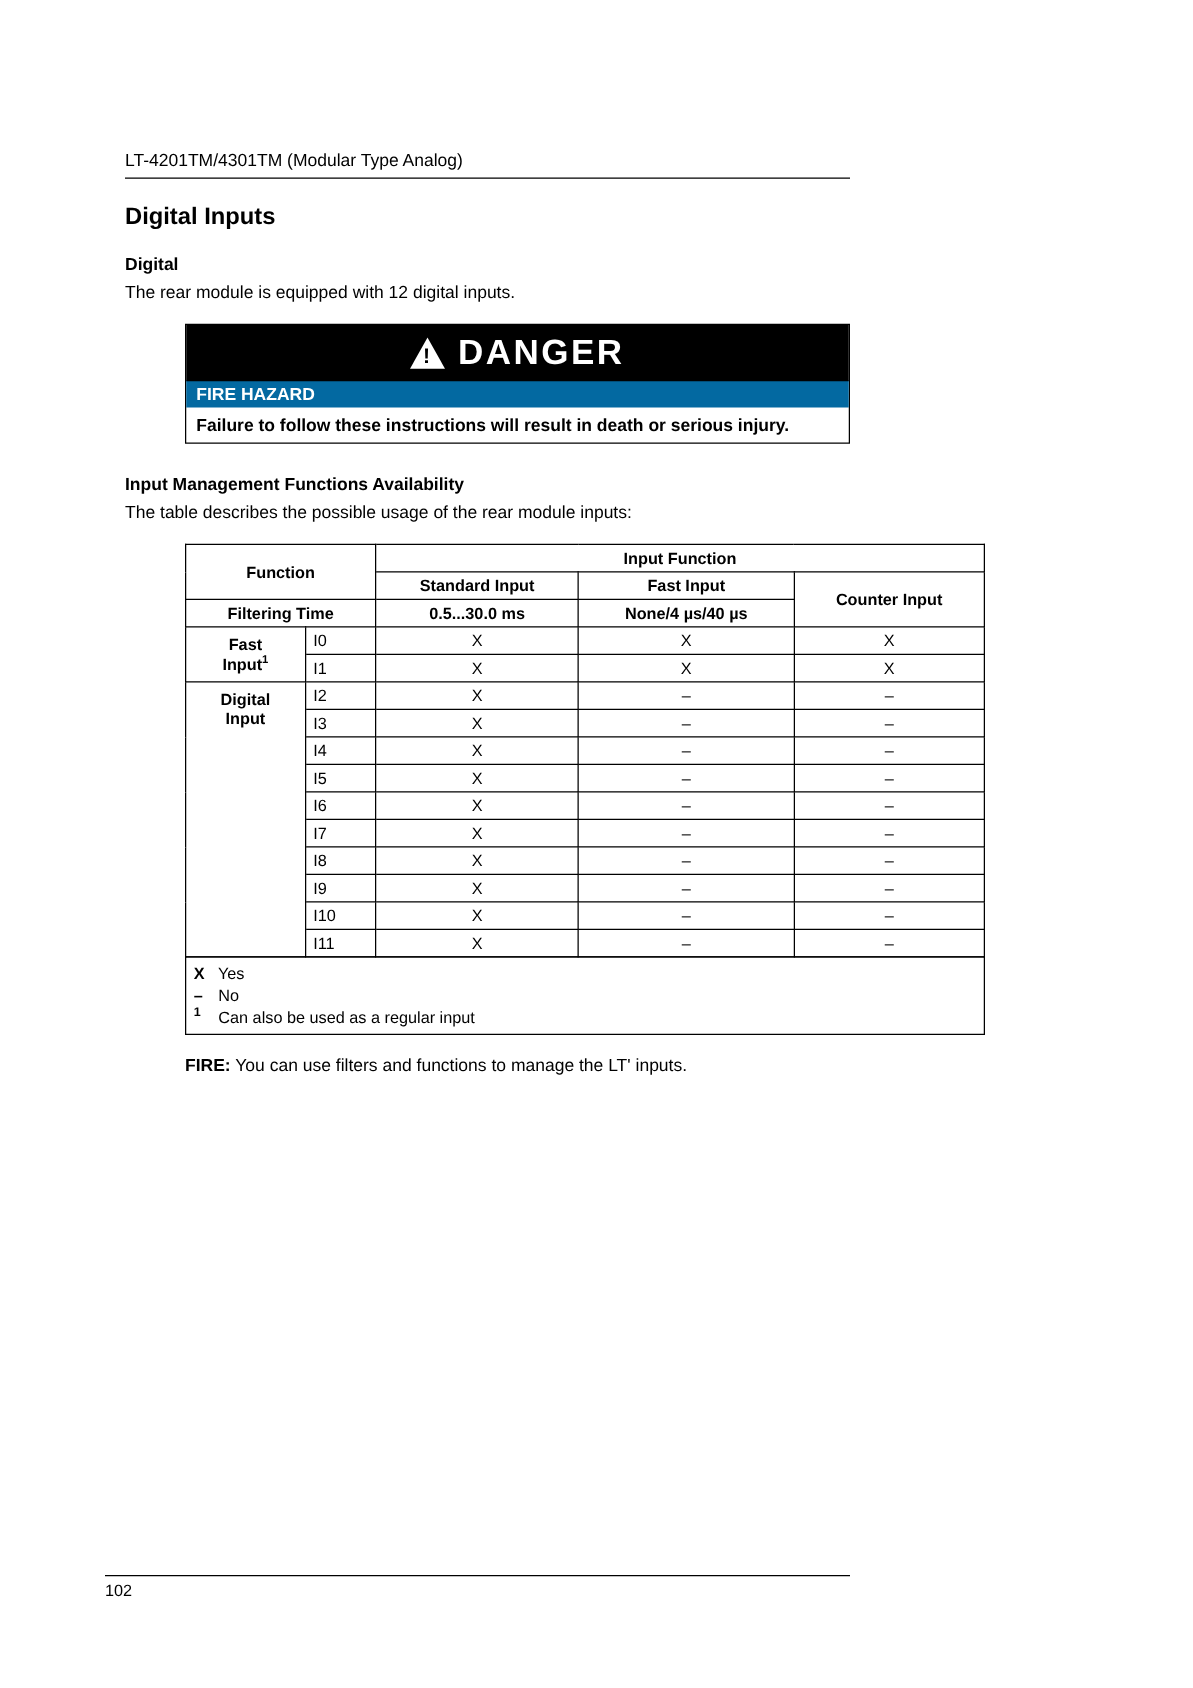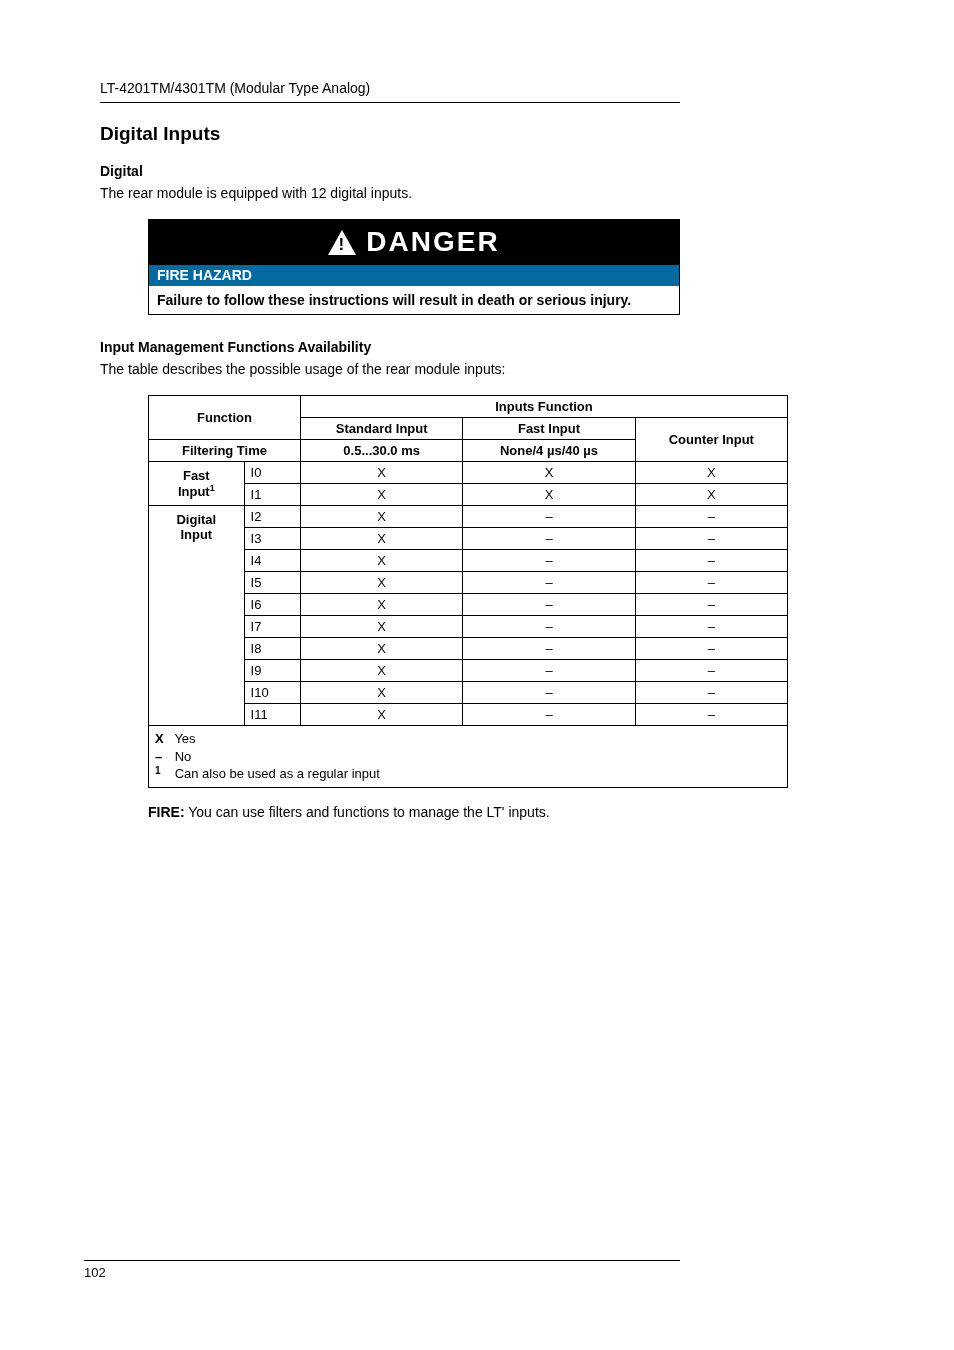--- a/index.html
+++ b/index.html
@@ -9,21 +9,21 @@
     width: 954px;
     height: 1350px;
     background: #fff;
     font-family: Arial, Helvetica, sans-serif;
     color: #000;
   }
   .page {
     box-sizing: border-box;
     width: 780px;
     height: 1350px;
-    padding: 80px 100px 0 100px;
+    padding: 120px 100px 0 100px;
     position: relative;
   }
   .running-head {
     font-size: 14px;
     margin: 0 0 6px 0;
   }
   .rule-top {
     border: 0;
     border-top: 1.5px solid #000;
     margin: 0 0 20px 0;
@@ -188,21 +188,21 @@
   </div>
 
   <div class="h3">Input Management Functions Availability</div>
   <div class="body-indent body-text">The table describes the possible usage of the rear module inputs:</div>
 
   <div class="body-indent">
     <table class="io">
       <tbody>
           <tr>
         <th colspan="2" rowspan="2">Function</th>
-        <th colspan="3">Inputs Function</th>
+        <th colspan="3">Input Function</th>
       </tr>
       <tr>
         <th>Standard Input</th>
         <th>Fast Input</th>
         <th rowspan="2">Counter Input</th>
       </tr>
       <tr>
         <th colspan="2">Filtering Time</th>
         <th>0.5...30.0 ms</th>
         <th>None/4 µs/40 µs</th>

